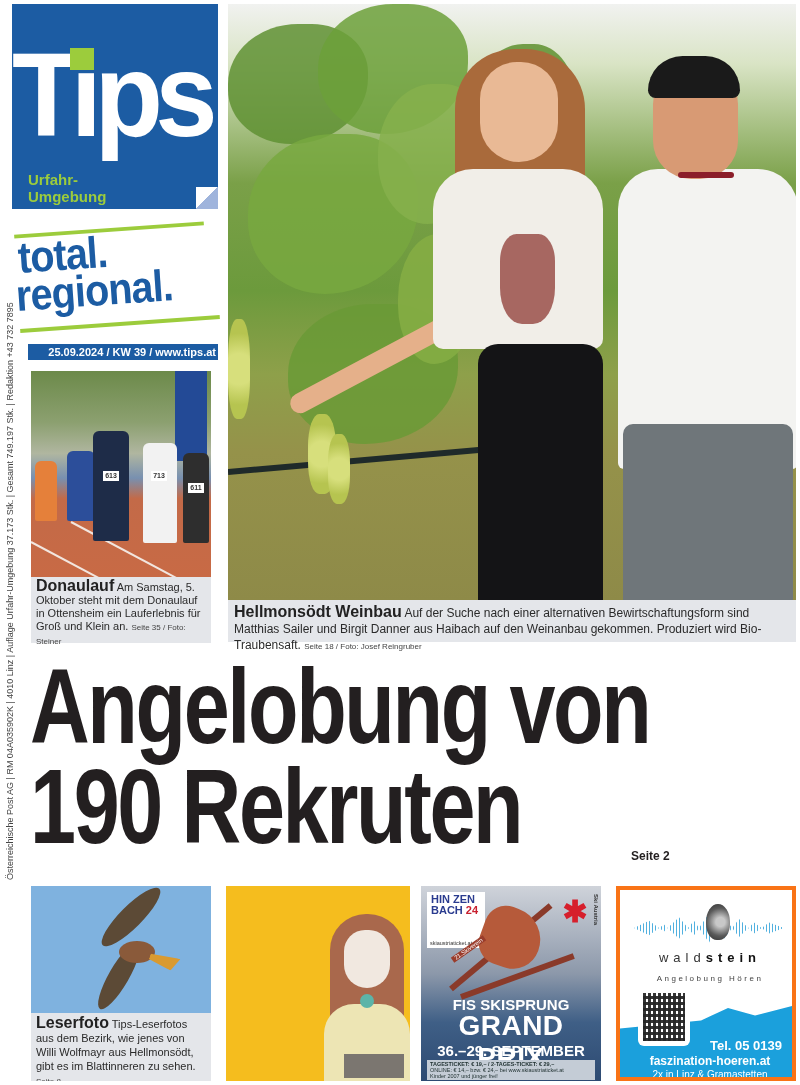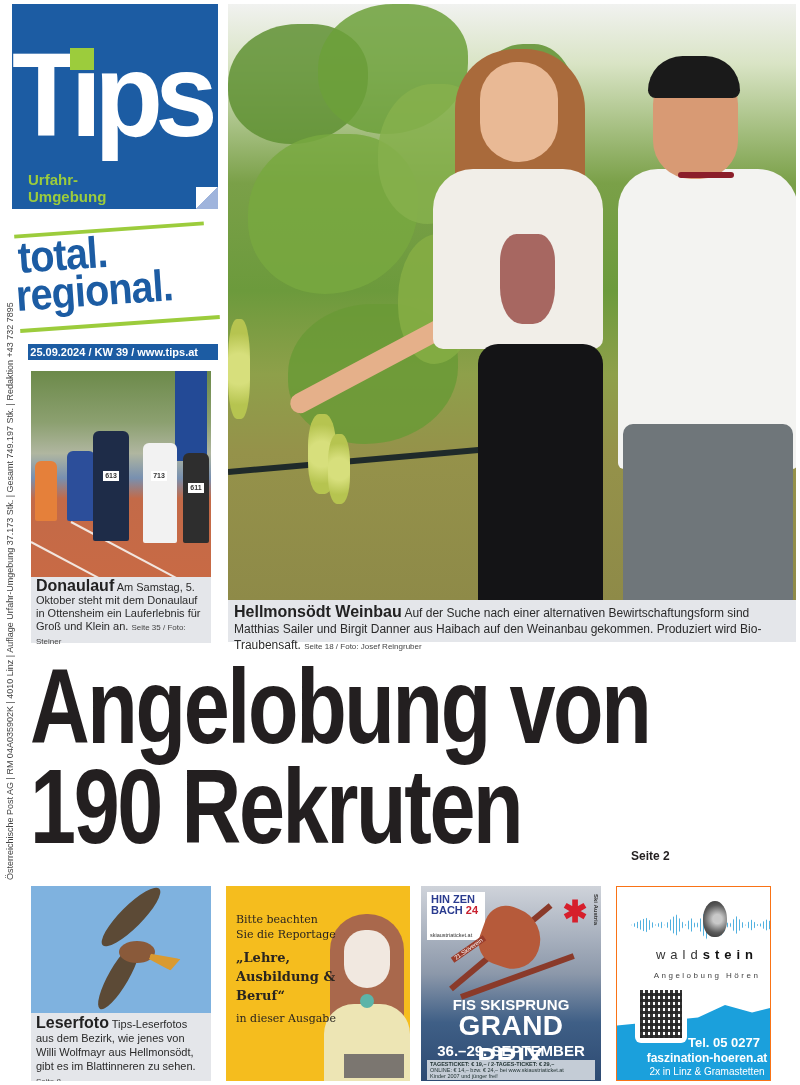--- a/index.html
+++ b/index.html
@@ -14,21 +14,21 @@
   .masthead .curl { position: absolute; right: 0; bottom: 0; width: 22px; height: 22px; background: linear-gradient(135deg, #ffffff 50%, #9fb4dc 50%); }
 
   .slogan { position: absolute; left: 14px; top: 218px; width: 206px; height: 120px; }
   .slogan .stripe { position: absolute; height: 4px; background: #9ccc3c; transform: rotate(-4deg); }
   .slogan .s1 { left: 0; top: 10px; width: 190px; }
   .slogan .s2 { left: 6px; top: 104px; width: 200px; }
   .slogan .line { position: absolute; font-family: "Liberation Sans", sans-serif; font-weight: bold; color: #1c5ca3; font-size: 44px; line-height: 1; letter-spacing: -1px; transform: rotate(-4deg) scaleX(0.9); transform-origin: left; }
   .slogan .l1 { left: 4px; top: 18px; }
   .slogan .l2 { left: 2px; top: 56px; }
 
-  .dateline { position: absolute; left: 28px; top: 344px; width: 190px; height: 16px; background: #1c5ca3; color: #fff; font-weight: bold; font-size: 11px; line-height: 16px; text-align: right; padding-right: 20px; }
+  .dateline { position: absolute; left: 28px; top: 344px; width: 190px; height: 16px; background: #1c5ca3; color: #fff; font-weight: bold; font-size: 11px; line-height: 16px; text-align: right; padding-right: 2px; }
 
   
   .imprint { position: absolute; left: 3px; top: 880px; width: 520px; height: 14px; transform: rotate(-90deg); transform-origin: left top; font-size: 9px; color: #444; white-space: nowrap; line-height: 14px; }
 
   
   .teaser-run { position: absolute; left: 31px; top: 371px; width: 180px; height: 272px; background: #e4e6ea; }
   .teaser-run .photo { position: absolute; left: 0; top: 0; width: 180px; height: 206px; background:
       linear-gradient(180deg, #6c8a4a 0%, #8ca070 25%, #b0b6a0 40%, #7890b0 52%, #c36a48 62%, #c86a45 100%); overflow: hidden; }
   .teaser-run .photo .track-line { position: absolute; height: 2px; background: #f2e6df; transform: rotate(28deg); transform-origin: left; }
   .teaser-run .photo .runner { position: absolute; background: #1e2c48; border-radius: 6px 6px 2px 2px; }
@@ -77,37 +77,37 @@
   .lehre { left: 226px; width: 184px; background: #f5bd1e; }
   .lehre .txt { position: absolute; left: 10px; top: 26px; width: 100px; font-family: "DejaVu Serif", serif; font-size: 11px; line-height: 15px; color: #2a2520; }
   .lehre .txt .strong { font-weight: bold; font-size: 13px; line-height: 19px; margin: 6px 0; display: block; }
   .lehre .girl-hair { position: absolute; left: 104px; top: 28px; width: 74px; height: 120px; background: #a9684c; border-radius: 36px 36px 20px 20px; }
   .lehre .girl-face { position: absolute; left: 118px; top: 44px; width: 46px; height: 58px; background: #f1e8e0; border-radius: 22px 22px 24px 24px; }
   .lehre .girl-body { position: absolute; left: 98px; top: 118px; width: 86px; height: 80px; background: #ede5b4; border-radius: 30px 30px 0 0; }
   .lehre .pendant { position: absolute; left: 134px; top: 108px; width: 14px; height: 14px; border-radius: 50%; background: #5cb4a8; }
   .lehre .bricks { position: absolute; left: 118px; top: 168px; width: 60px; height: 24px; background: #7b7670; }
 
   .skisprung { left: 421px; width: 180px; background: linear-gradient(180deg, #cfd3da 0%, #8c98aa 45%, #3f5f86 70%, #2d4a72 100%); }
-  .skisprung .logo { position: absolute; left: 6px; top: 6px; width: 58px; height: 48px; background: #fff; }
+  .skisprung .logo { position: absolute; left: 6px; top: 6px; width: 58px; height: 56px; background: #fff; }
   .skisprung .logo .hzb { position: absolute; left: 4px; top: 2px; font-weight: bold; font-size: 11px; line-height: 11px; color: #2a3b8f; }
   .skisprung .logo .yr { color: #c8202f; }
   .skisprung .logo .url { position: absolute; left: 3px; bottom: 2px; font-size: 5.5px; color: #333; }
   .skisprung .skiaustria { position: absolute; right: 6px; top: 8px; width: 40px; height: 36px; color: #d61f2c; font-size: 30px; line-height: 36px; text-align: center; font-weight: bold; }
   .skisprung .skiaustria-label { position: absolute; right: 2px; top: 8px; font-size: 6px; color: #333; writing-mode: vertical-rl; font-weight: bold; }
   .skisprung .jumper { position: absolute; left: 60px; top: 22px; width: 60px; height: 60px; background: #b65a3a; border-radius: 40% 60% 50% 40%; transform: rotate(20deg); }
   .skisprung .ski { position: absolute; height: 6px; background: #8a3a2a; transform-origin: left; }
   .skisprung .ski-tag { position: absolute; left: 28px; top: 60px; font-size: 6px; color: #fff; transform: rotate(-35deg); background: #9a3c2b; padding: 0 3px; }
   .skisprung .fis { position: absolute; left: 0; top: 110px; width: 180px; text-align: center; color: #fff; font-weight: bold; font-size: 15px; }
   .skisprung .gp { position: absolute; left: 0; top: 124px; width: 180px; text-align: center; color: #fff; font-weight: bold; font-size: 28px; letter-spacing: 0.5px; }
   .skisprung .dates { position: absolute; left: 0; top: 156px; width: 180px; text-align: center; color: #fff; font-weight: bold; font-size: 15px; }
   .skisprung .tickets { position: absolute; left: 6px; top: 174px; width: 168px; height: 20px; background: #c4ccd6; padding: 1px 3px; }
   .skisprung .tickets div { font-size: 5.5px; line-height: 6px; color: #233; white-space: nowrap; overflow: hidden; }
   .skisprung .tickets .t1 { font-weight: bold; }
 
-  .waldstein { left: 616px; width: 155px; background: #ffffff; border: 1px solid #f97316; }
+  .waldstein { left: 616px; width: 180px; background: #ffffff; border: 4px solid #f97316; }
   .waldstein .wave { position: absolute; left: 14px; top: 20px; width: 150px; height: 36px;
     background: repeating-linear-gradient(90deg, #3ea8dc 0 1px, transparent 1px 3px); opacity: 0.9;
     clip-path: polygon(0 50%, 10% 30%, 20% 60%, 30% 20%, 40% 70%, 50% 10%, 60% 80%, 70% 25%, 80% 65%, 90% 35%, 100% 50%, 90% 65%, 80% 35%, 70% 75%, 60% 20%, 50% 90%, 40% 30%, 30% 80%, 20% 40%, 10% 70%); }
   .waldstein .ear { position: absolute; left: 86px; top: 14px; width: 24px; height: 36px; border-radius: 50% 50% 45% 45%; background: radial-gradient(circle at 60% 50%, #c8c8c8 20%, #5a5a5a 60%, #2a2a2a 100%); }
   .waldstein .brand { position: absolute; left: 0; top: 60px; width: 180px; text-align: center; font-size: 13px; letter-spacing: 5px; color: #333; }
   .waldstein .brand b { font-weight: bold; color: #111; }
   .waldstein .tag { position: absolute; left: 0; top: 84px; width: 180px; text-align: center; font-size: 8px; letter-spacing: 2.5px; color: #444; }
   .waldstein .blue { position: absolute; left: 0; top: 114px; width: 180px; height: 82px; background: #1ba0dc; clip-path: polygon(0 30%, 45% 20%, 60% 5%, 75% 14%, 100% 0, 100% 100%, 0 100%); }
   .waldstein .qr { position: absolute; left: 18px; top: 98px; width: 52px; height: 58px; background: #fff; border-radius: 6px; padding: 5px; }
   .waldstein .qr-inner { width: 42px; height: 48px; background:
@@ -214,25 +214,20 @@
     <span class="credit">Seite 8</span>
   </div>
 </div>
 
 <div class="box lehre">
   <div class="girl-hair"></div>
   <div class="girl-body"></div>
   <div class="girl-face"></div>
   <div class="pendant"></div>
   <div class="bricks"></div>
-  <div class="txt">
-    <div>Bitte beachten Sie die Reportage</div>
-    <span class="strong">„Lehre, Ausbildung &amp; Beruf“</span>
-    <div>in dieser Ausgabe</div>
-  </div>
 </div>
 
 <div class="box skisprung">
   <div class="logo">
     <div class="hzb">
       <span>HIN ZEN BACH</span>
       <span class="yr">24</span>
     </div>
     <div class="url">skiaustriaticket.at</div>
   </div>
@@ -256,16 +251,16 @@
   <div class="wave"></div>
   <div class="ear"></div>
   <div class="brand">
     <span>wald</span><b>stein</b>
   </div>
   <div class="tag">Angelobung Hören</div>
   <div class="blue"></div>
   <div class="qr">
       <div class="qr-inner"></div>
     </div>
-  <div class="tel">Tel. 05 0277</div>
+  <div class="tel">Tel. 05 0139</div>
   <div class="site">faszination-hoeren.at</div>
   <div class="loc">2x in Linz &amp; Gramastetten</div>
 </div>
 
 </body></html>

